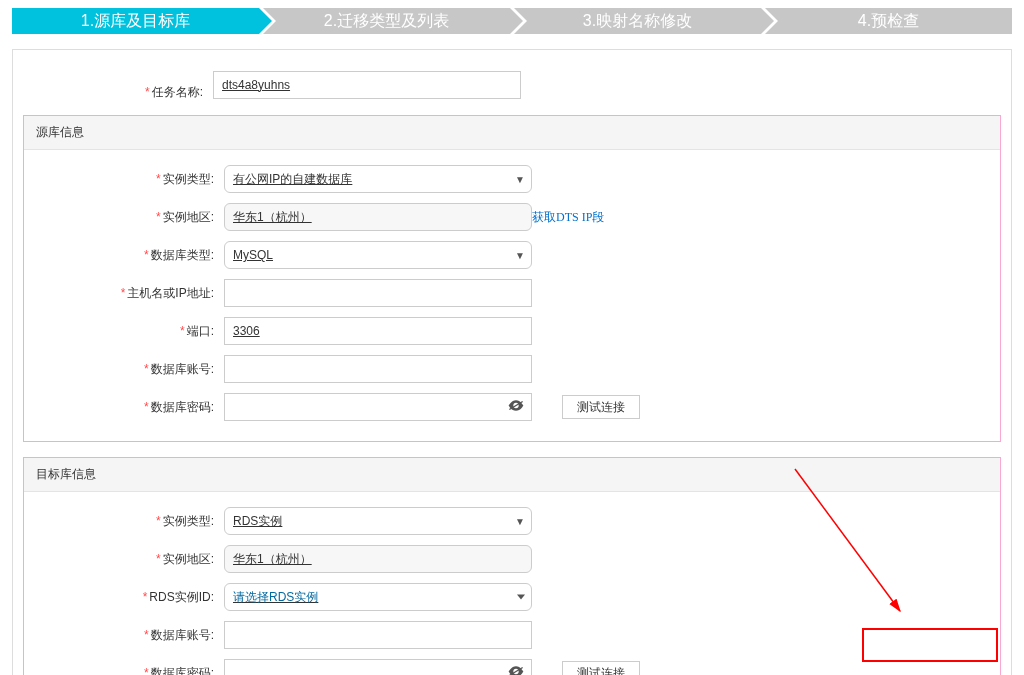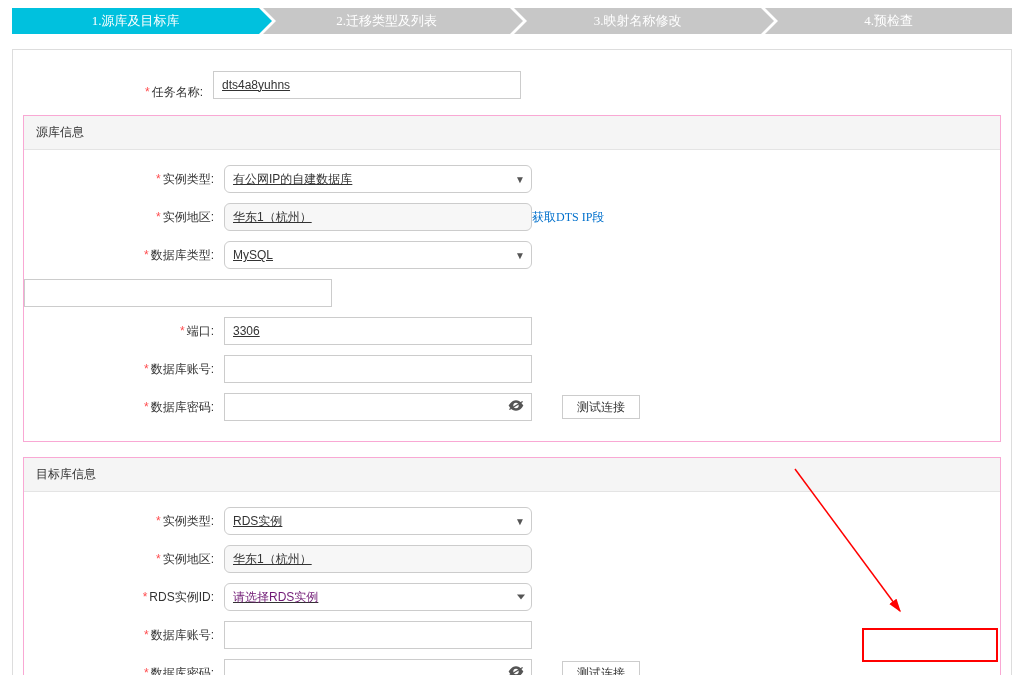--- a/index.html
+++ b/index.html
@@ -1,19 +1,19 @@
 <!DOCTYPE html>
 <html><head>
 <meta charset="utf-8">
 <style>
 * { box-sizing: border-box; margin: 0; padding: 0; }
 body { font-family: "Microsoft YaHei", Arial, sans-serif; font-size: 12px; color: #333; background: #fff; padding: 8px 12px; }
 
 .steps { display: flex; margin-bottom: 15px; }
-.step { flex: 1; height: 26px; line-height: 26px; text-align: center; background: #c7c7c7; color: #fff; font-size: 13px; position: relative; margin-right: 4px; font-family: Liberation Serif, serif; }
+.step { flex: 1; height: 26px; line-height: 26px; text-align: center; background: #c7c7c7; color: #fff; font-size: 16px; position: relative; margin-right: 4px; }
 .step:after { content: ""; position: absolute; right: -13px; top: 0; border-left: 13px solid #c7c7c7; border-top: 13px solid transparent; border-bottom: 13px solid transparent; z-index: 2; }
 .step:before { content: ""; position: absolute; left: 0; top: 0; border-left: 13px solid #fff; border-top: 13px solid transparent; border-bottom: 13px solid transparent; }
 .step:first-child:before { display: none; }
 .step:last-child { margin-right: 0; }
 .step:last-child:after { display: none; }
 .step.active { background: #00c1de; }
 .step.active:after { border-left-color: #00c1de; }
 
 .main-panel { border: 1px solid #ddd; padding: 0; }
 
@@ -82,20 +82,21 @@
 
       <div class="form-row">
         <div class="label"><span class="req">*</span><span>数据库类型:</span></div>
         <div class="sel">
           <span>MySQL</span>
           <span class="caret">▼</span>
         </div>
       </div>
 
       <div class="form-row">
+        <div class="label"><span class="req">*</span><span>主机名或IP地址:</span></div>
         <input class="text-input" value="" style="">
       </div>
 
       <div class="form-row">
         <div class="label"><span class="req">*</span><span>端口:</span></div>
         <input class="text-input" value="3306" style="">
       </div>
 
       <div class="form-row">
         <div class="label"><span class="req">*</span><span>数据库账号:</span></div>
@@ -134,21 +135,21 @@
       <div class="form-row">
         <div class="label"><span class="req">*</span><span>实例地区:</span></div>
         <div class="sel" style="background:#f7f7f7;">
           <span>华东1（杭州）</span>
         </div>
       </div>
 
       <div class="form-row">
         <div class="label"><span class="req">*</span><span>RDS实例ID:</span></div>
         <div class="sel dd">
-          <span style="color:#701a75;">请选择RDS实例</span>
+          <span style="color:#0369a1;">请选择RDS实例</span>
           <span class="caret"></span>
         </div>
       </div>
 
       <div class="form-row">
         <div class="label"><span class="req">*</span><span>数据库账号:</span></div>
         <input class="text-input" value="" style="">
       </div>
 
       <div class="form-row">

